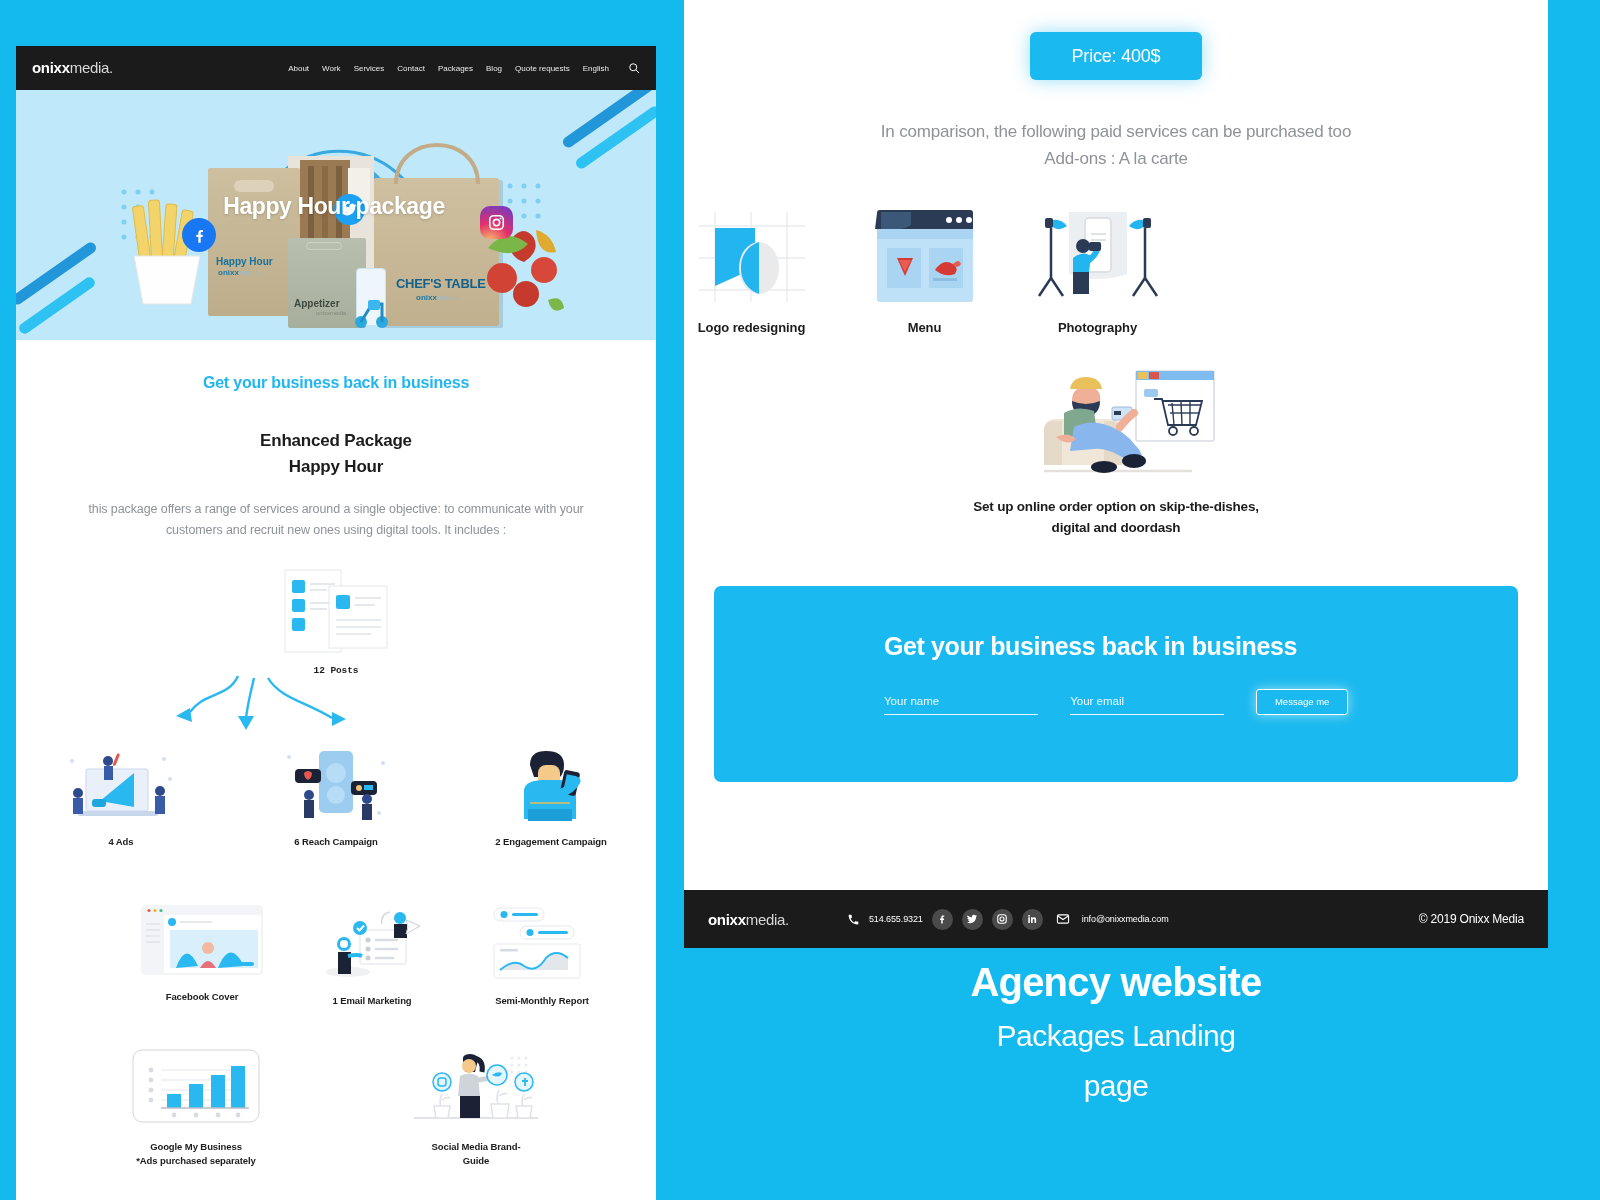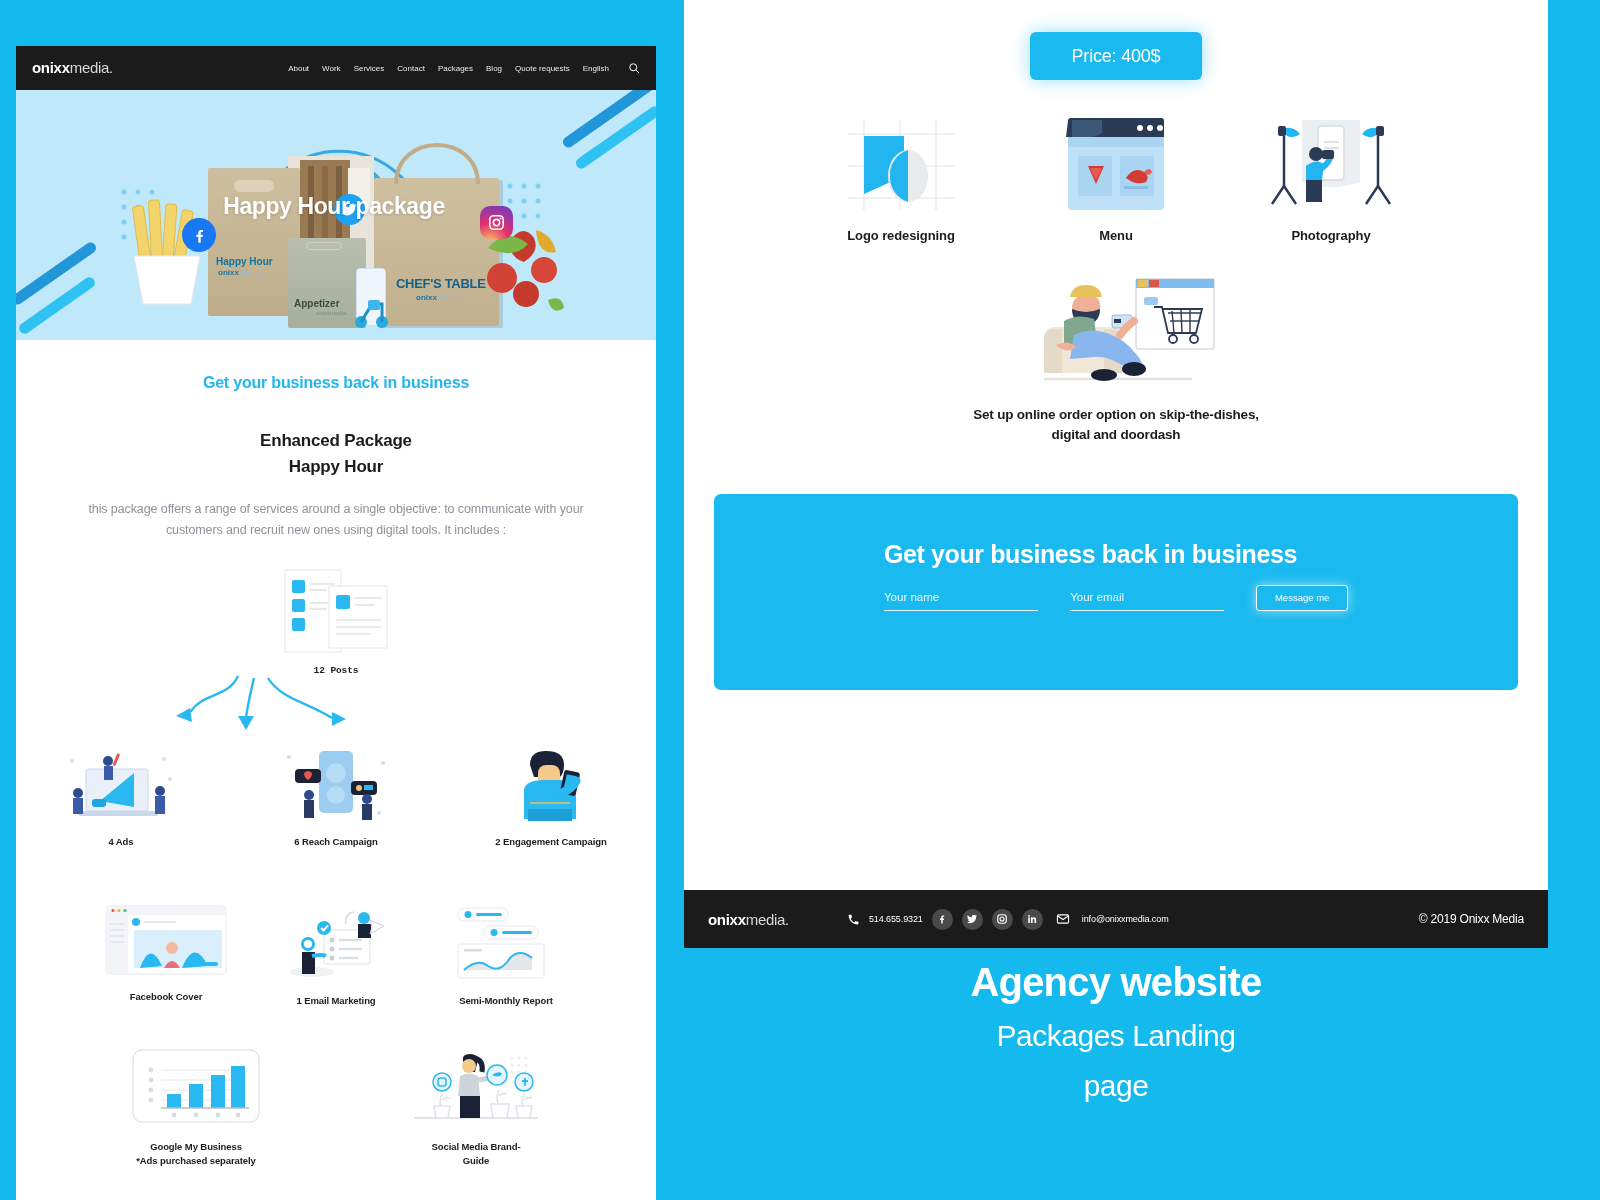--- a/index.html
+++ b/index.html
@@ -46,51 +46,51 @@
   .pkg-title { margin-top: 36px; font-size: 17px; font-weight: bold; color: #1c1c1c; line-height: 1.5; letter-spacing: -0.2px; }
   .pkg-desc { margin-top: 20px; font-size: 12.5px; color: #8d9399; line-height: 1.65; letter-spacing: -0.1px; }
 
   .feature-label { font-size: 9.5px; font-weight: bold; color: #1c1c1c; text-align: center; line-height: 1.45; letter-spacing: -0.1px; }
 
   .hub { position: relative; margin-top: 28px; height: 300px; }
   .hub-top { position: absolute; left: 0; right: 0; top: 0; text-align: center; }
   .row3 { position: absolute; left: 20px; right: 20px; top: 175px; display: flex; justify-content: space-between; }
   .row3 > div { width: 170px; text-align: center; }
 
-  .row-icons { display: flex; justify-content: center; padding: 0 44px; margin-top: 36px; }
+  .row-icons { display: flex; justify-content: flex-end; padding: 0 29px; margin-top: 36px; }
   .row-icons > div { width: 170px; text-align: center; }
   .row-icons2 { display: flex; justify-content: center; gap: 90px; padding: 0 44px; margin-top: 40px; }
   .row-icons2 > div { width: 190px; text-align: center; }
 
   
   .right-panel {
     position: absolute; left: 684px; top: 0; width: 864px; height: 948px;
     background: #ffffff;
   }
   .price-btn {
     display: block; margin: 32px auto 0; width: 172px; height: 48px;
     background: #1ab9ef; color: #fff; border: none; border-radius: 6px;
     font-size: 18px; font-family: "Liberation Sans", sans-serif; letter-spacing: -0.2px;
     box-shadow: 0 0 18px rgba(26,185,239,.45); cursor: pointer;
   }
   .addon-intro { margin-top: 38px; text-align: center; color: #8d9399; font-size: 17px; line-height: 1.6; letter-spacing: -0.2px; }
-  .addons { display: flex; justify-content: center; gap: 80px; margin-top: 34px; }
+  .addons { display: flex; gap: 38px; margin-top: 34px; }
   .addon { width: 135px; text-align: center; }
   .addon-art { height: 100px; display: flex; align-items: center; justify-content: center; }
   .addon-label { margin-top: 14px; font-size: 13px; font-weight: bold; color: #1c1c1c; letter-spacing: -0.1px; }
 
   .order-block { margin-top: 32px; text-align: center; }
   .order-caption { margin-top: 16px; font-size: 13.5px; font-weight: bold; color: #1c1c1c; line-height: 1.5; letter-spacing: -0.2px; }
 
   .cta {
     margin: 48px auto 0; width: 804px; height: 196px;
     background: #1ab9ef; border-radius: 7px; padding: 46px 170px 0;
   }
   .cta-title { color: #fff; font-size: 25px; font-weight: bold; letter-spacing: -0.4px; }
-  .cta-form { margin-top: 16px; display: flex; align-items: flex-end; gap: 32px; }
+  .cta-form { margin-top: 28px; display: flex; align-items: flex-end; gap: 32px; }
   .field { width: 165px; }
   .field input {
     width: 100%; background: transparent; border: none;
     border-bottom: 1.5px solid rgba(255,255,255,.9);
     color: #fff; font-size: 11.5px; padding: 0 0 7px 0; outline: none;
     font-family: "Liberation Sans", sans-serif;
   }
   .field input::placeholder { color: rgba(255,255,255,.92); }
   .msg-btn {
     width: 98px; height: 26px; background: transparent; color: #fff;
@@ -520,20 +520,24 @@
           <span>Guide</span>
         </div>
       </div>
     </div>
   </div>
 
   <div class="right-panel">
 
     <button class="price-btn">Price: 400$</button>
 
+    <div class="addon-intro">
+      <div>In comparison, the following paid services can be purchased too</div>
+      <div>Add-ons : A la carte</div>
+    </div>
 
     <div class="addons">
       <div class="addon">
         <div class="addon-art">
           <svg width="118" height="100" viewBox="0 0 118 100">
             <g stroke="#e9ecef" stroke-width="1.4">
               <line x1="6" y1="20" x2="112" y2="20"></line>
                 <line x1="6" y1="52" x2="112" y2="52"></line>
                 <line x1="6" y1="84" x2="112" y2="84"></line>
               <line x1="22" y1="6" x2="22" y2="96"></line>

